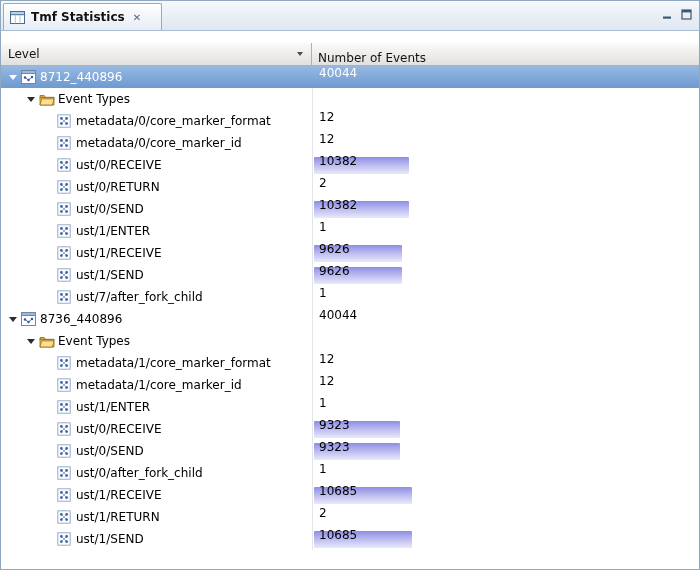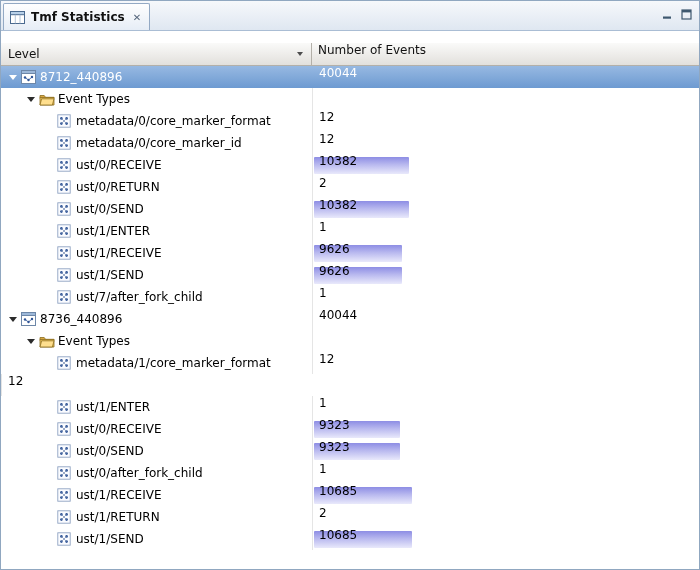--- a/index.html
+++ b/index.html
@@ -1,25 +1,25 @@
 <!DOCTYPE html>
 <html style="--selection-top: #97b9e2; --selection-bottom: #6d9ad1; --bar-top: #8d8de4; --bar-bottom: #e9e9fb;"><head>
 <meta charset="utf-8">
 <style>
   html,body{margin:0;padding:0;background:#ffffff;font-family:"DejaVu Sans","Liberation Sans",sans-serif;}
   .view{width:700px;height:570px;box-sizing:border-box;border:1px solid #90a7c0;display:flex;flex-direction:column;background:#fff;overflow:hidden;}
   .tabstrip{flex:0 0 30px;height:30px;background:linear-gradient(#f6f8fb,#dfe7f1);border-bottom:1px solid #aabdd4;display:flex;align-items:flex-end;padding-left:2px;position:relative;box-sizing:border-box;}
-  .tab{height:27px;box-sizing:border-box;display:flex;align-items:center;gap:5px;padding:0 8px 0 6px;background:linear-gradient(#fefefe,#e6edf6);border:1px solid #93a9c4;border-bottom:none;border-radius:2px 2px 0 0;}
+  .tab{height:27px;box-sizing:border-box;display:flex;align-items:center;gap:5px;padding:0 20px 0 6px;background:linear-gradient(#fefefe,#e6edf6);border:1px solid #93a9c4;border-bottom:none;border-radius:2px 2px 0 0;}
   .tabtitle{font-size:12px;font-weight:bold;color:#111;}
   .tabclose{font-size:10px;color:#54657a;font-weight:bold;margin-left:3px;cursor:default;}
   .winbtns{position:absolute;right:7px;top:8px;display:flex;gap:8px;align-items:center;}
   .winbtns span{display:inline-flex;cursor:default;}
   .header{flex:0 0 23px;height:23px;display:flex;background:linear-gradient(#fafaf9,#e2e0dc);border-bottom:1px solid #b3b0a9;font-size:12px;color:#111;box-sizing:border-box;margin-top:12px;}
   .h-level{width:311px;flex:0 0 311px;box-sizing:border-box;display:flex;align-items:center;padding-left:7px;border-right:1px solid #b3b0a9;}
-  .h-events{flex:1;display:flex;align-items:flex-start;padding-left:6px;}
+  .h-events{flex:1;display:flex;align-items:flex-end;padding-left:6px;}
   .chev{width:0;height:0;border-left:3.5px solid transparent;border-right:3.5px solid transparent;border-top:4.5px solid #4d4d4d;margin-left:auto;margin-right:8px;}
   .body{flex:1;background:#fff;overflow:hidden;}
   .row{height:22px;display:flex;align-items:stretch;font-size:12px;color:#000;}
   .c1{width:311px;flex:0 0 311px;display:flex;align-items:center;overflow:hidden;box-sizing:border-box;}
   .c2{flex:1;display:flex;align-items:flex-start;position:relative;border-left:1px solid #e5e5e5;box-sizing:border-box;}
   .indent{flex:0 0 auto;height:1px;}
   .twisty{width:16px;flex:0 0 16px;display:flex;justify-content:center;align-items:center;}
   .tri{width:0;height:0;border-left:4px solid transparent;border-right:4px solid transparent;border-top:5px solid #2b2b2b;}
   .icon{width:18px;flex:0 0 18px;display:flex;align-items:center;}
   .label{white-space:nowrap;padding-left:1px;}
@@ -353,20 +353,35 @@
               <path d="M4.4 4.4 L9.6 9.6 M9.6 4.4 L4.4 9.6" stroke="#6f85ad" stroke-width="0.7"></path>
             </svg>
           </span>
           <span class="label">metadata/1/core_marker_format</span>
         </div>
         <div class="c2">
           <span class="value">12</span>
         </div>
       </div>
       <div class="row">
+        <div class="c1">
+          <span class="indent" style="width: 40px;"></span>
+          <span class="twisty"></span>
+          <span class="icon">
+            <svg width="14" height="14" viewBox="0 0 14 14">
+              <rect x="0.8" y="0.8" width="12.4" height="12.4" fill="#fbfcff" stroke="#8fa3c2" stroke-width="0.9"></rect>
+              <circle cx="4.4" cy="4.4" r="1.3" fill="#2f5496"></circle>
+              <circle cx="9.6" cy="4.4" r="1.3" fill="#2f5496"></circle>
+              <circle cx="4.4" cy="9.6" r="1.3" fill="#2f5496"></circle>
+              <circle cx="9.6" cy="9.6" r="1.3" fill="#2f5496"></circle>
+              <path d="M4.4 4.4 L9.6 9.6 M9.6 4.4 L4.4 9.6" stroke="#6f85ad" stroke-width="0.7"></path>
+            </svg>
+          </span>
+          <span class="label">metadata/1/core_marker_id</span>
+        </div>
         <div class="c2">
           <span class="value">12</span>
         </div>
       </div>
       <div class="row">
         <div class="c1">
           <span class="indent" style="width: 40px;"></span>
           <span class="twisty"></span>
           <span class="icon">
             <svg width="14" height="14" viewBox="0 0 14 14">

